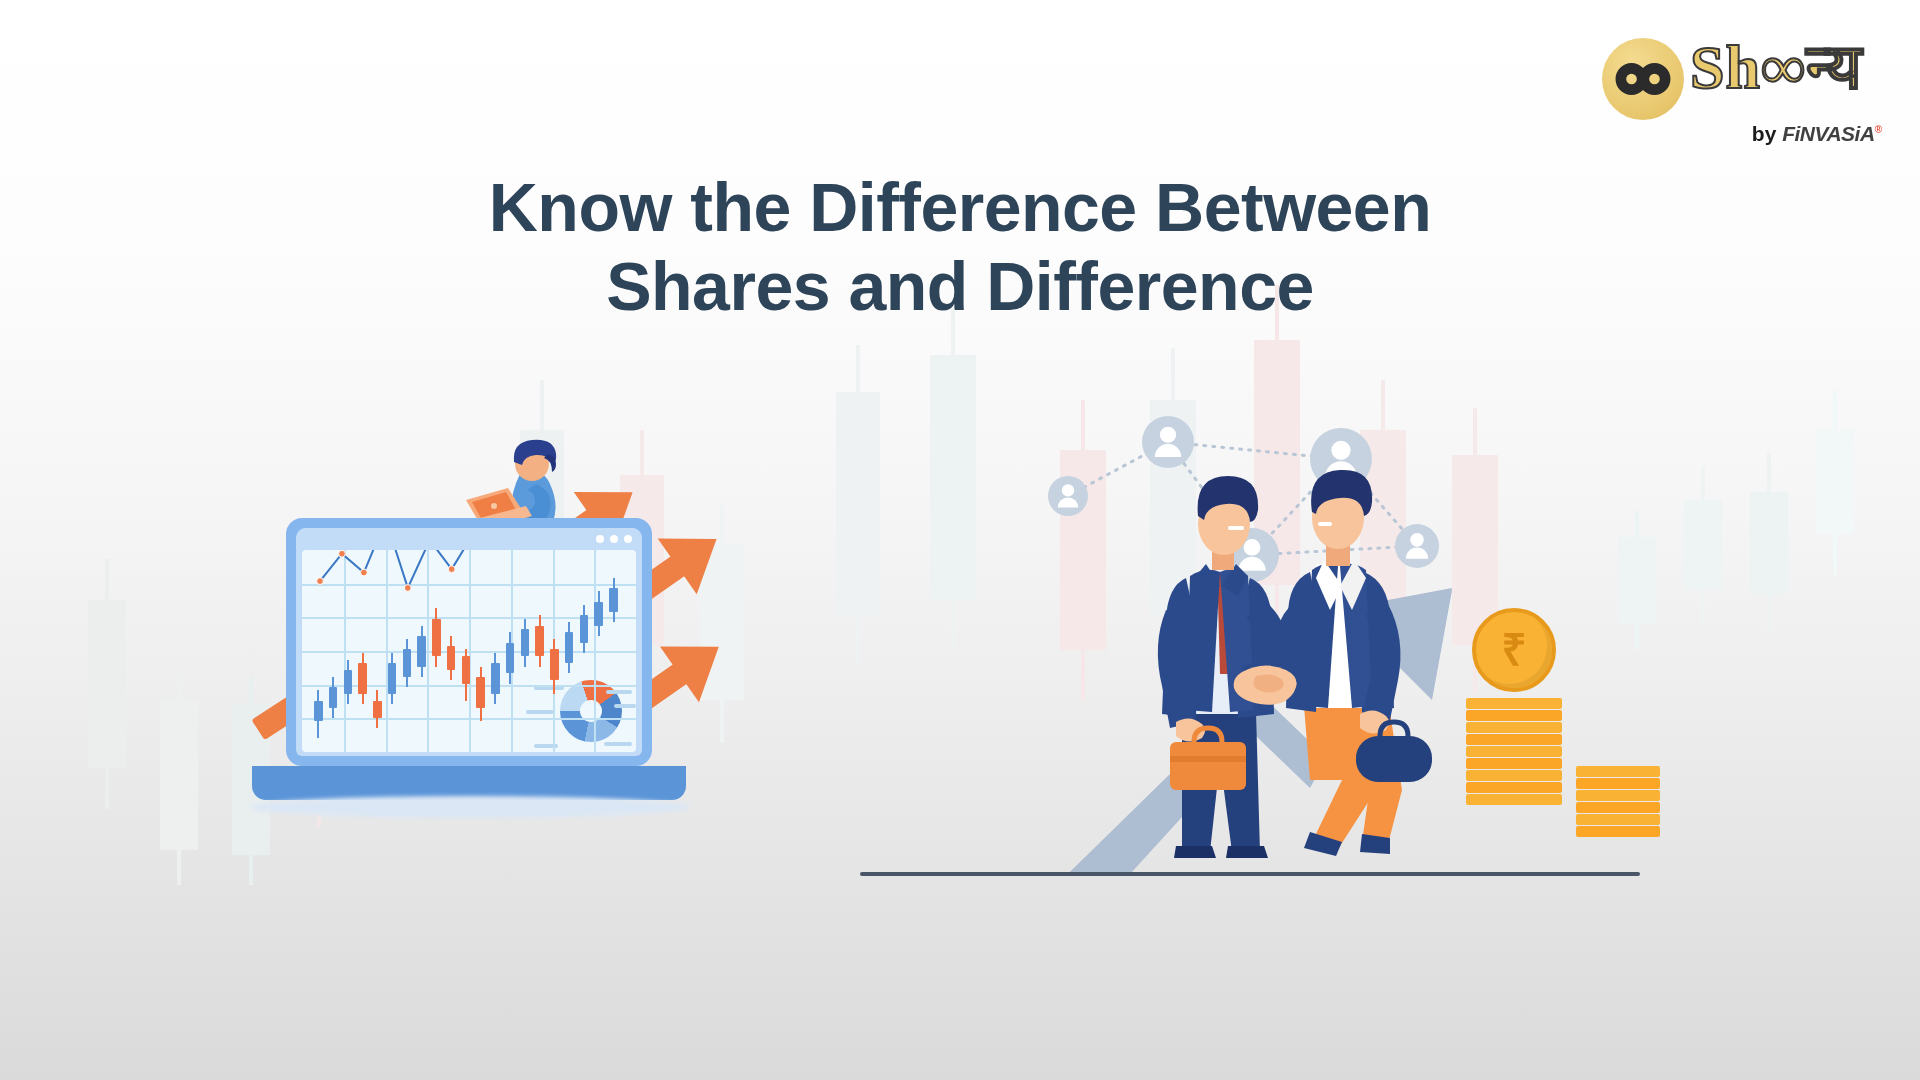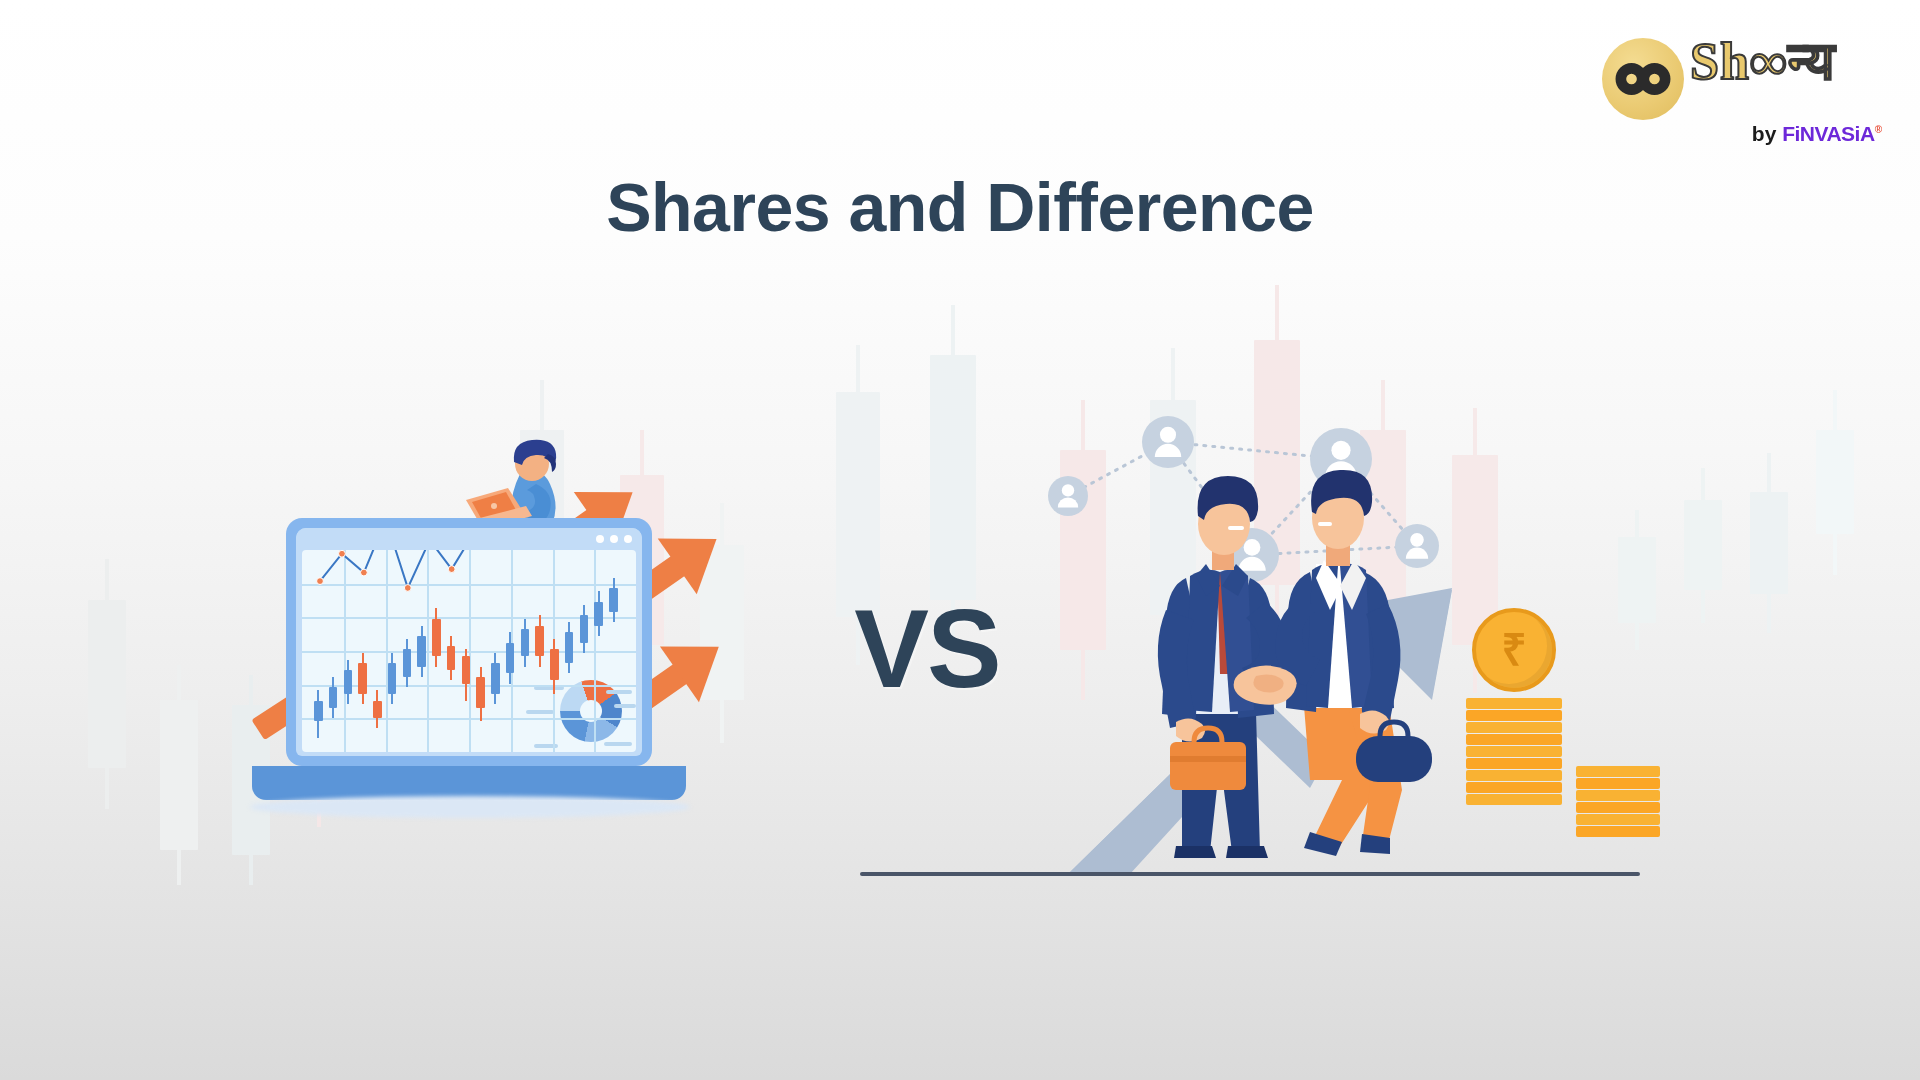--- a/index.html
+++ b/index.html
@@ -31,27 +31,27 @@
   .headline .l2{ display:block; }
 
   
   .logo{ position:absolute; right:26px; top:30px; width:300px; height:122px; }
   .logo-mark{
     position:absolute; left:8px; top:8px; width:82px; height:82px; border-radius:50%;
     background:radial-gradient(circle at 38% 32%, #f3d989 0%, #e9c96e 55%, #dcb busy 100%);
     background:radial-gradient(circle at 38% 32%, #f4dc92 0%, #eaca72 58%, #e0bc5c 100%);
   }
   .logo-word{
-    position:absolute; left:96px; top:6px; font-size:52px; line-height:1;
+    position:absolute; left:96px; top:6px; font-size:62px; line-height:1;
     font-weight:bold; color:#e9c96e; -webkit-text-stroke:2px #3a3a3a;
     font-family:"Liberation Serif", serif;
     letter-spacing:1px;
   }
   .logo-by{ position:absolute; right:12px; top:92px; font-size:21px; font-weight:bold; color:#1c1c1c; }
-  .logo-fin{ color:#6d28d9; letter-spacing:-0.5px; }
+  .logo-fin{ color:#404040; font-style:italic; letter-spacing:-0.5px; }
   .logo-reg{ font-size:10px; vertical-align:super; color:#e8503a; }
 
   
   .vs{
     position:absolute; left:927px; top:648px; transform:translate(-50%,-50%);
     font-size:112px; font-weight:bold; color:#2e4459; letter-spacing:-2px;
     text-shadow:2px 2px 0 rgba(255,255,255,.35);
   }
 
   
@@ -205,20 +205,21 @@
       </svg>
     </div>
     <div class="logo-word">Sh∞न्य</div>
     <div class="logo-by">
       <span>by</span>
       <span class="logo-fin">FiNVASiA</span><span class="logo-reg">®</span>
     </div>
   </div>
 
   <h1 class="headline">
+    <span class="l1">Know the Difference Between</span>
     <span class="l2">Shares and Difference</span>
   </h1>
 
   <div class="left-scene">
 
     <div class="arrow" style="left:8px; top:300px; transform:rotate(-33deg);">
       <div class="shaft" style="width:330px;"></div>
         <div class="head" style="left:322px;"></div>
     </div>
     <div class="arrow" style="left:186px; top:200px; transform:rotate(-35deg);">
@@ -384,21 +385,20 @@
                 <circle cx="171.64000000000001" cy="-16.76363636363635" r="3.4" fill="#f08050" stroke="#fff" stroke-width="1"></circle>
               </svg>
             </div>
         </div>
       </div>
       <div class="base"></div>
       <div class="shadow-ellipse"></div>
     </div>
   </div>
 
-  <div class="vs">VS</div>
 
   <div class="right-scene">
 
     <svg class="net" viewBox="0 0 560 220" width="560" height="220" aria-hidden="true">
       <g id="net-links" stroke="#b9c6d6" stroke-width="3" stroke-dasharray="2 7" stroke-linecap="round" fill="none">
           <line x1="48" y1="116" x2="148" y2="62"></line>
           <line x1="148" y1="62" x2="321" y2="79"></line>
           <line x1="148" y1="62" x2="232" y2="175"></line>
           <line x1="321" y1="79" x2="232" y2="175"></line>
           <line x1="321" y1="79" x2="397" y2="166"></line>

